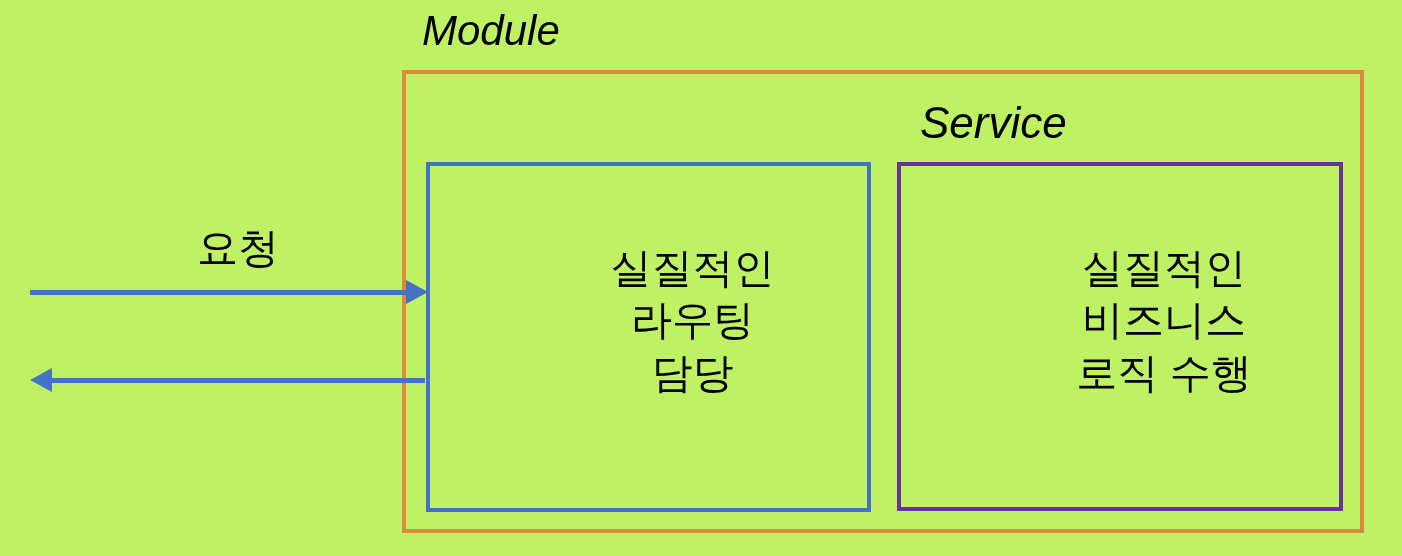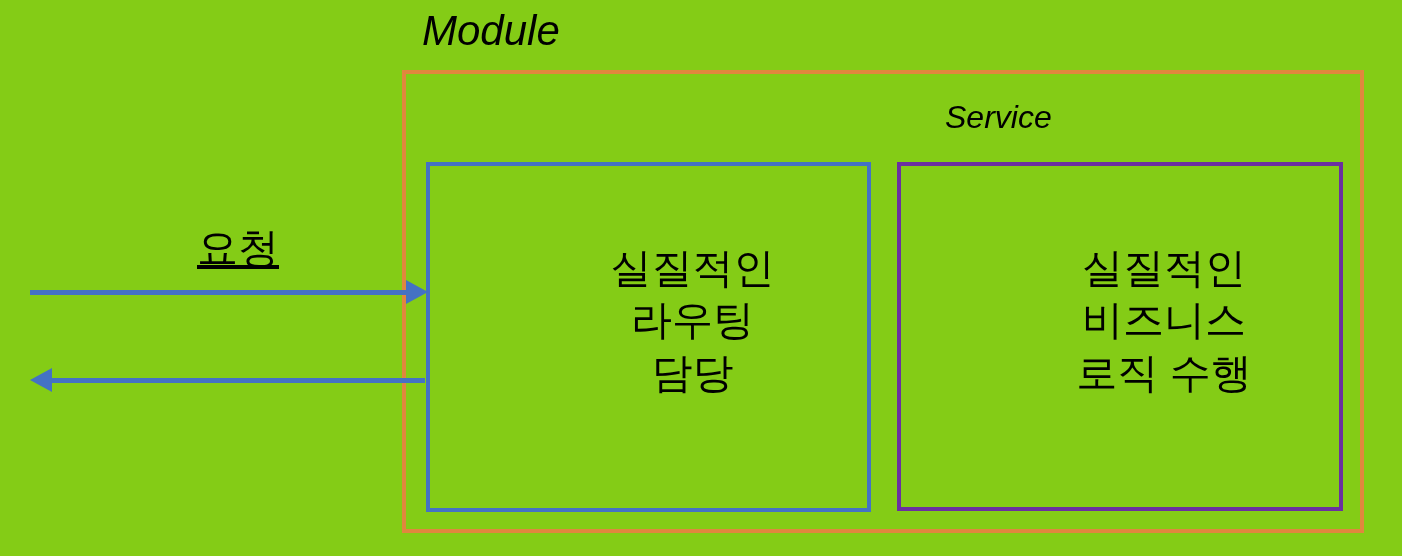--- a/index.html
+++ b/index.html
@@ -7,21 +7,21 @@
     padding: 0;
     background: #ffffff;
   }
   body {
     font-family: "Liberation Sans", "DejaVu Sans", sans-serif;
   }
   #canvas {
     position: relative;
     width: 1402px;
     height: 556px;
-    background: #84cc16;
+    background: #bef264;
     overflow: hidden;
   }
 
   
   .box {
     position: absolute;
     box-sizing: border-box;
     background: transparent;
   }
   #module-box {
@@ -59,23 +59,23 @@
     left: 422px;
     top: 10px;
     font-size: 42px;
   }
   #controller-caption {
     left: 450px;
     top: 101px;
     font-size: 38px;
   }
   #service-caption {
-    left: 945px;
+    left: 920px;
     top: 101px;
-    font-size: 32px;
+    font-size: 44px;
   }
 
   
   .box-text {
     position: absolute;
     text-align: center;
     color: #000000;
     font-size: 41px;
     line-height: 1.28;
     white-space: pre-line;
@@ -132,21 +132,20 @@
     color: #000000;
     font-size: 41px;
     line-height: 1;
     white-space: nowrap;
     text-align: center;
   }
   #request-label {
     left: 118px;
     top: 228px;
     width: 240px;
-    text-decoration: underline;
   }
   #response-label {
     left: 118px;
     top: 394px;
     width: 240px;
   }
 </style>
 </head>
 <body>
 

